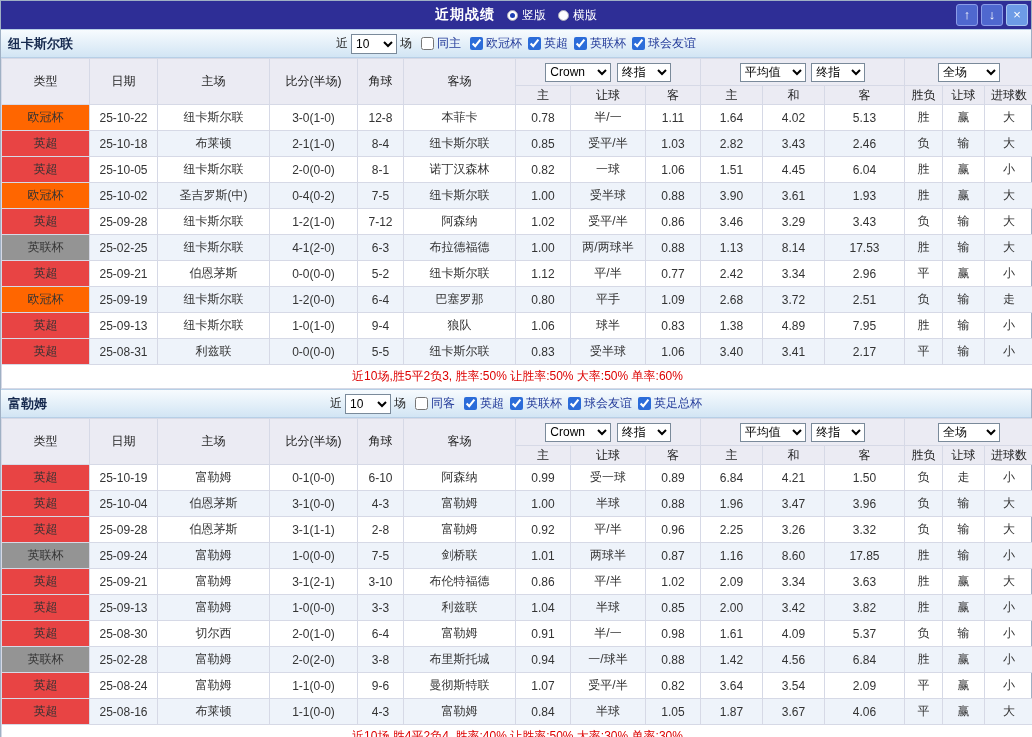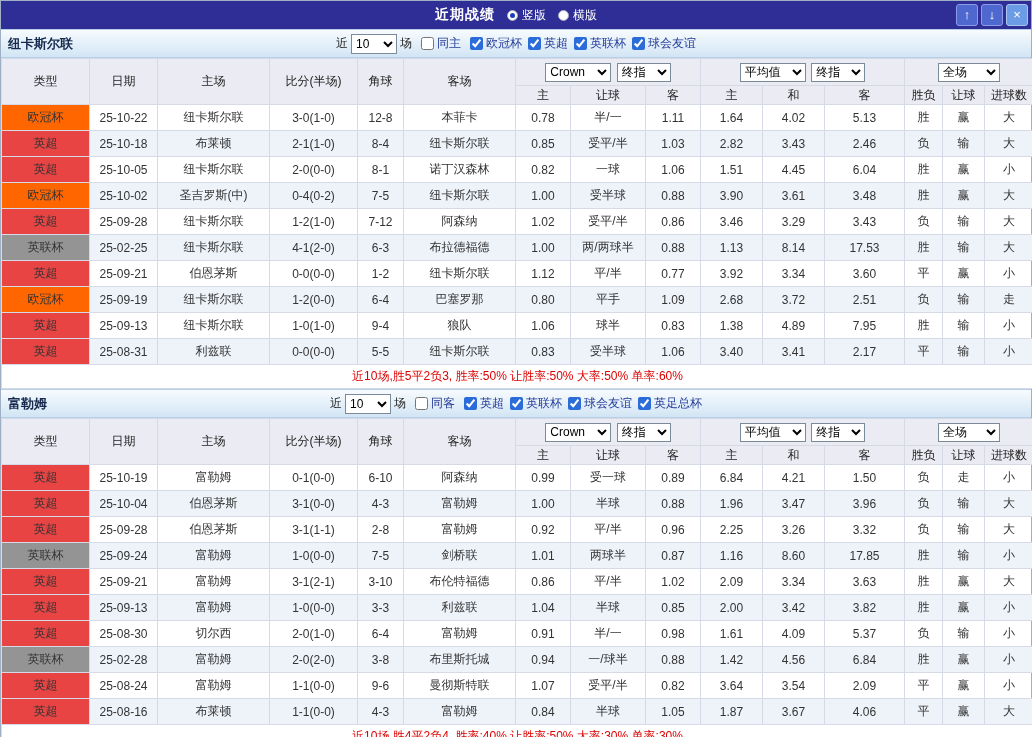--- a/index.html
+++ b/index.html
@@ -205,21 +205,21 @@
               <td>25-10-02</td>
               <td class="team">圣吉罗斯(中)</td>
               <td class="score">0-4(0-2)</td>
               <td>7-5</td>
               <td class="hl">纽卡斯尔联</td>
               <td>1.00</td>
               <td>受半球</td>
               <td>0.88</td>
               <td>3.90</td>
               <td>3.61</td>
-              <td>3.48</td>
+              <td>1.93</td>
               <td class="res-r">胜</td>
               <td class="res-r">赢</td>
               <td class="res-r">大</td>
             </tr>
             <tr>
               <td class="type" style="background: rgb(232, 68, 68);">英超</td>
               <td>25-09-28</td>
               <td class="hl">纽卡斯尔联</td>
               <td class="score">1-2(1-0)</td>
               <td>7-12</td>
@@ -249,28 +249,28 @@
               <td>17.53</td>
               <td class="res-r">胜</td>
               <td class="res-b">输</td>
               <td class="res-r">大</td>
             </tr>
             <tr>
               <td class="type" style="background: rgb(232, 68, 68);">英超</td>
               <td>25-09-21</td>
               <td class="team">伯恩茅斯</td>
               <td class="score">0-0(0-0)</td>
-              <td>1-2</td>
+              <td>5-2</td>
               <td class="hl">纽卡斯尔联</td>
               <td>1.12</td>
               <td>平/半</td>
               <td>0.77</td>
-              <td>3.92</td>
+              <td>2.42</td>
               <td>3.34</td>
-              <td>3.60</td>
+              <td>2.96</td>
               <td class="res-g">平</td>
               <td class="res-r">赢</td>
               <td class="res-b">小</td>
             </tr>
             <tr>
               <td class="type" style="background: rgb(255, 102, 0);">欧冠杯</td>
               <td>25-09-19</td>
               <td class="hl">纽卡斯尔联</td>
               <td class="score">1-2(0-0)</td>
               <td>6-4</td>

